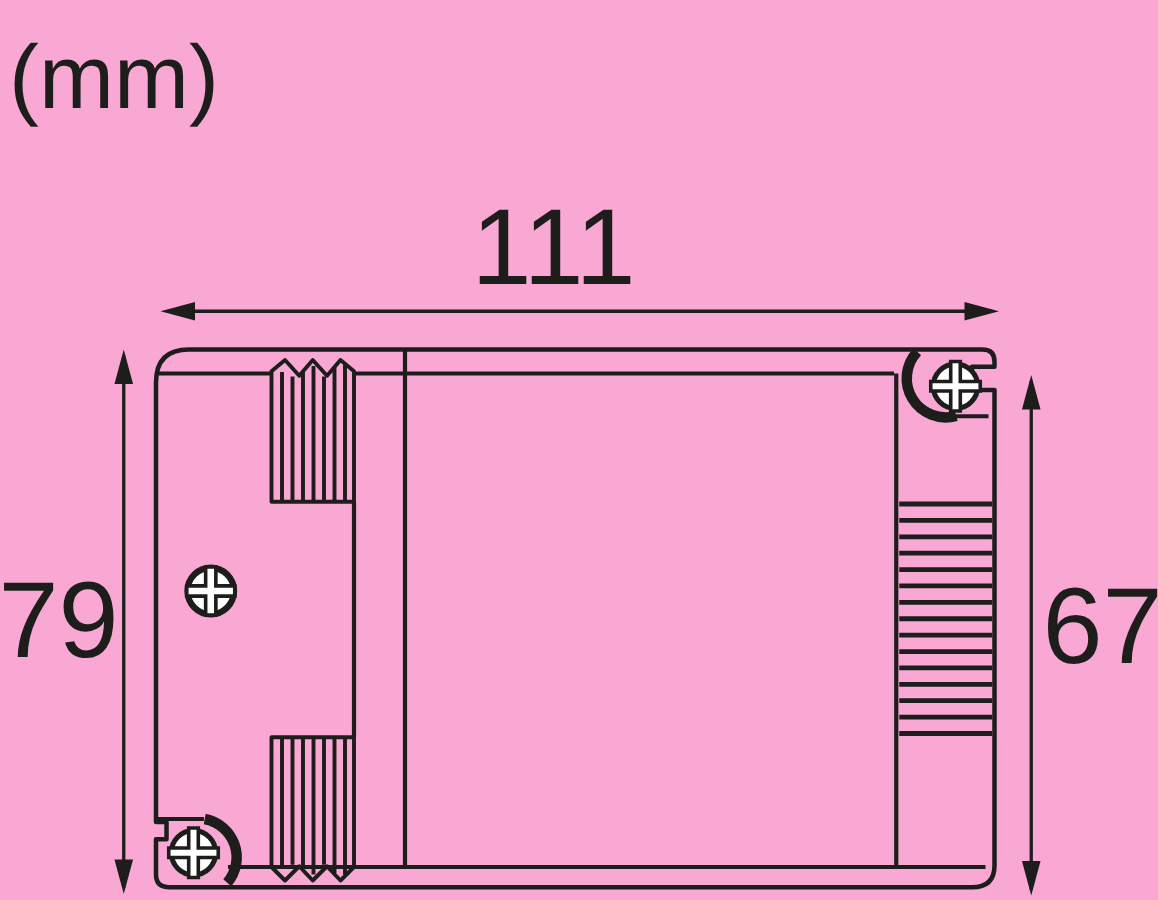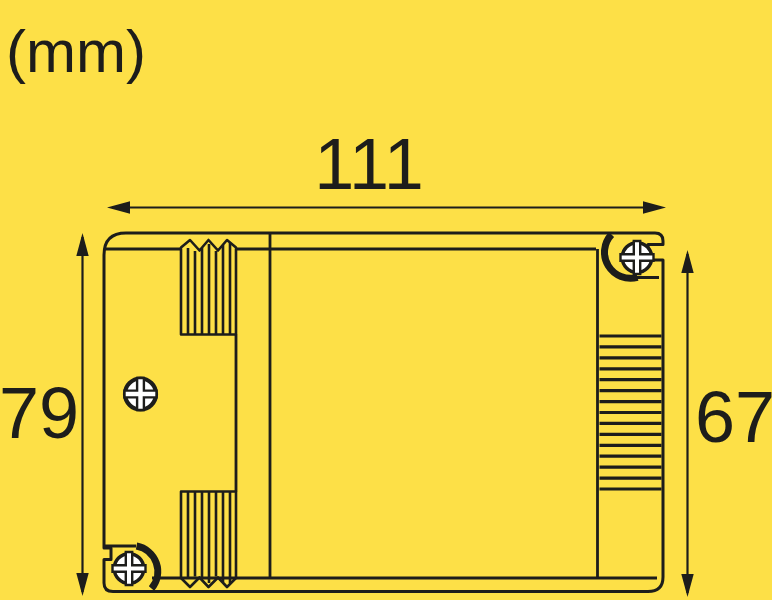--- a/index.html
+++ b/index.html
@@ -1,20 +1,20 @@
 <!DOCTYPE html>
 <html><head>
 <meta charset="utf-8">
 <style>
   html, body { margin: 0; padding: 0; background: #ffffff; }
   .stage {
     position: relative;
     width: 772px;
     height: 600px;
-    background: #fde047;
+    background: #f9a8d4;
     font-family: "Liberation Sans", sans-serif;
     overflow: hidden;
   }
   svg { display: block; }
   .ln   { stroke: #1d1d1b; fill: none; stroke-width: 3;   stroke-linejoin: round; }
   .ln2  { stroke: #1d1d1b; fill: none; stroke-width: 2.8; }
   .fin  { stroke: #1d1d1b; fill: none; stroke-width: 2.6; stroke-linejoin: round; }
   .finr { stroke: #1d1d1b; fill: none; stroke-width: 3.2; }
   .thick{ stroke: #1d1d1b; fill: none; stroke-width: 7;   stroke-linecap: butt; }
   .dim  { stroke: #1d1d1b; fill: none; stroke-width: 2.2; }

